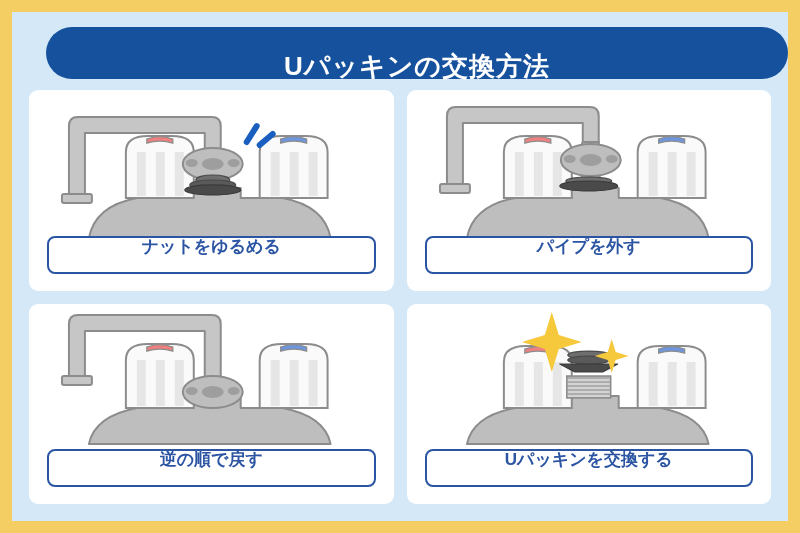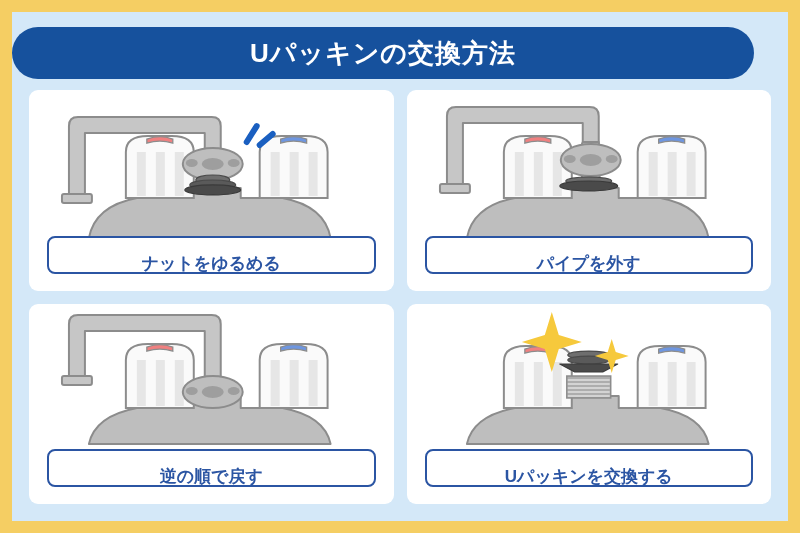--- a/index.html
+++ b/index.html
@@ -10,25 +10,25 @@
     overflow:hidden;
   }
   .frame{
     position:absolute;left:12px;top:12px;
     width:776px;height:509px;
     background:#D4E8F8;
     box-sizing:border-box;
   }
   
   .title-banner{
-    position:absolute;left:0;top:15px;
+    position:absolute;left:34px;top:15px;
     width:742px;height:52px;
     background:#16519D;
     border-radius:26px;
-    display:flex;align-items:center;justify-content:center;
+    display:flex;align-items:flex-end;justify-content:center;
   }
   .title-text{
     color:#ffffff;
     font-size:26px;
     font-weight:bold;
     letter-spacing:1px;
     line-height:1;
   }
   
   .grid{
@@ -49,21 +49,21 @@
     position:absolute;left:0;top:0;
     width:100%;height:148px;
   }
   .art svg{display:block;width:100%;height:100%;}
   .caption{
     position:absolute;left:18px;right:18px;bottom:17px;
     height:38px;
     border:2px solid #2B55A3;
     border-radius:8px;
     background:#ffffff;
-    display:flex;align-items:flex-end;justify-content:center;
+    display:flex;align-items:flex-start;justify-content:center;
     box-sizing:border-box;
   }
   .caption-text{
     color:#2B55A3;
     font-size:17px;
     font-weight:bold;
     line-height:1;
   }
 </style>
 </head>

